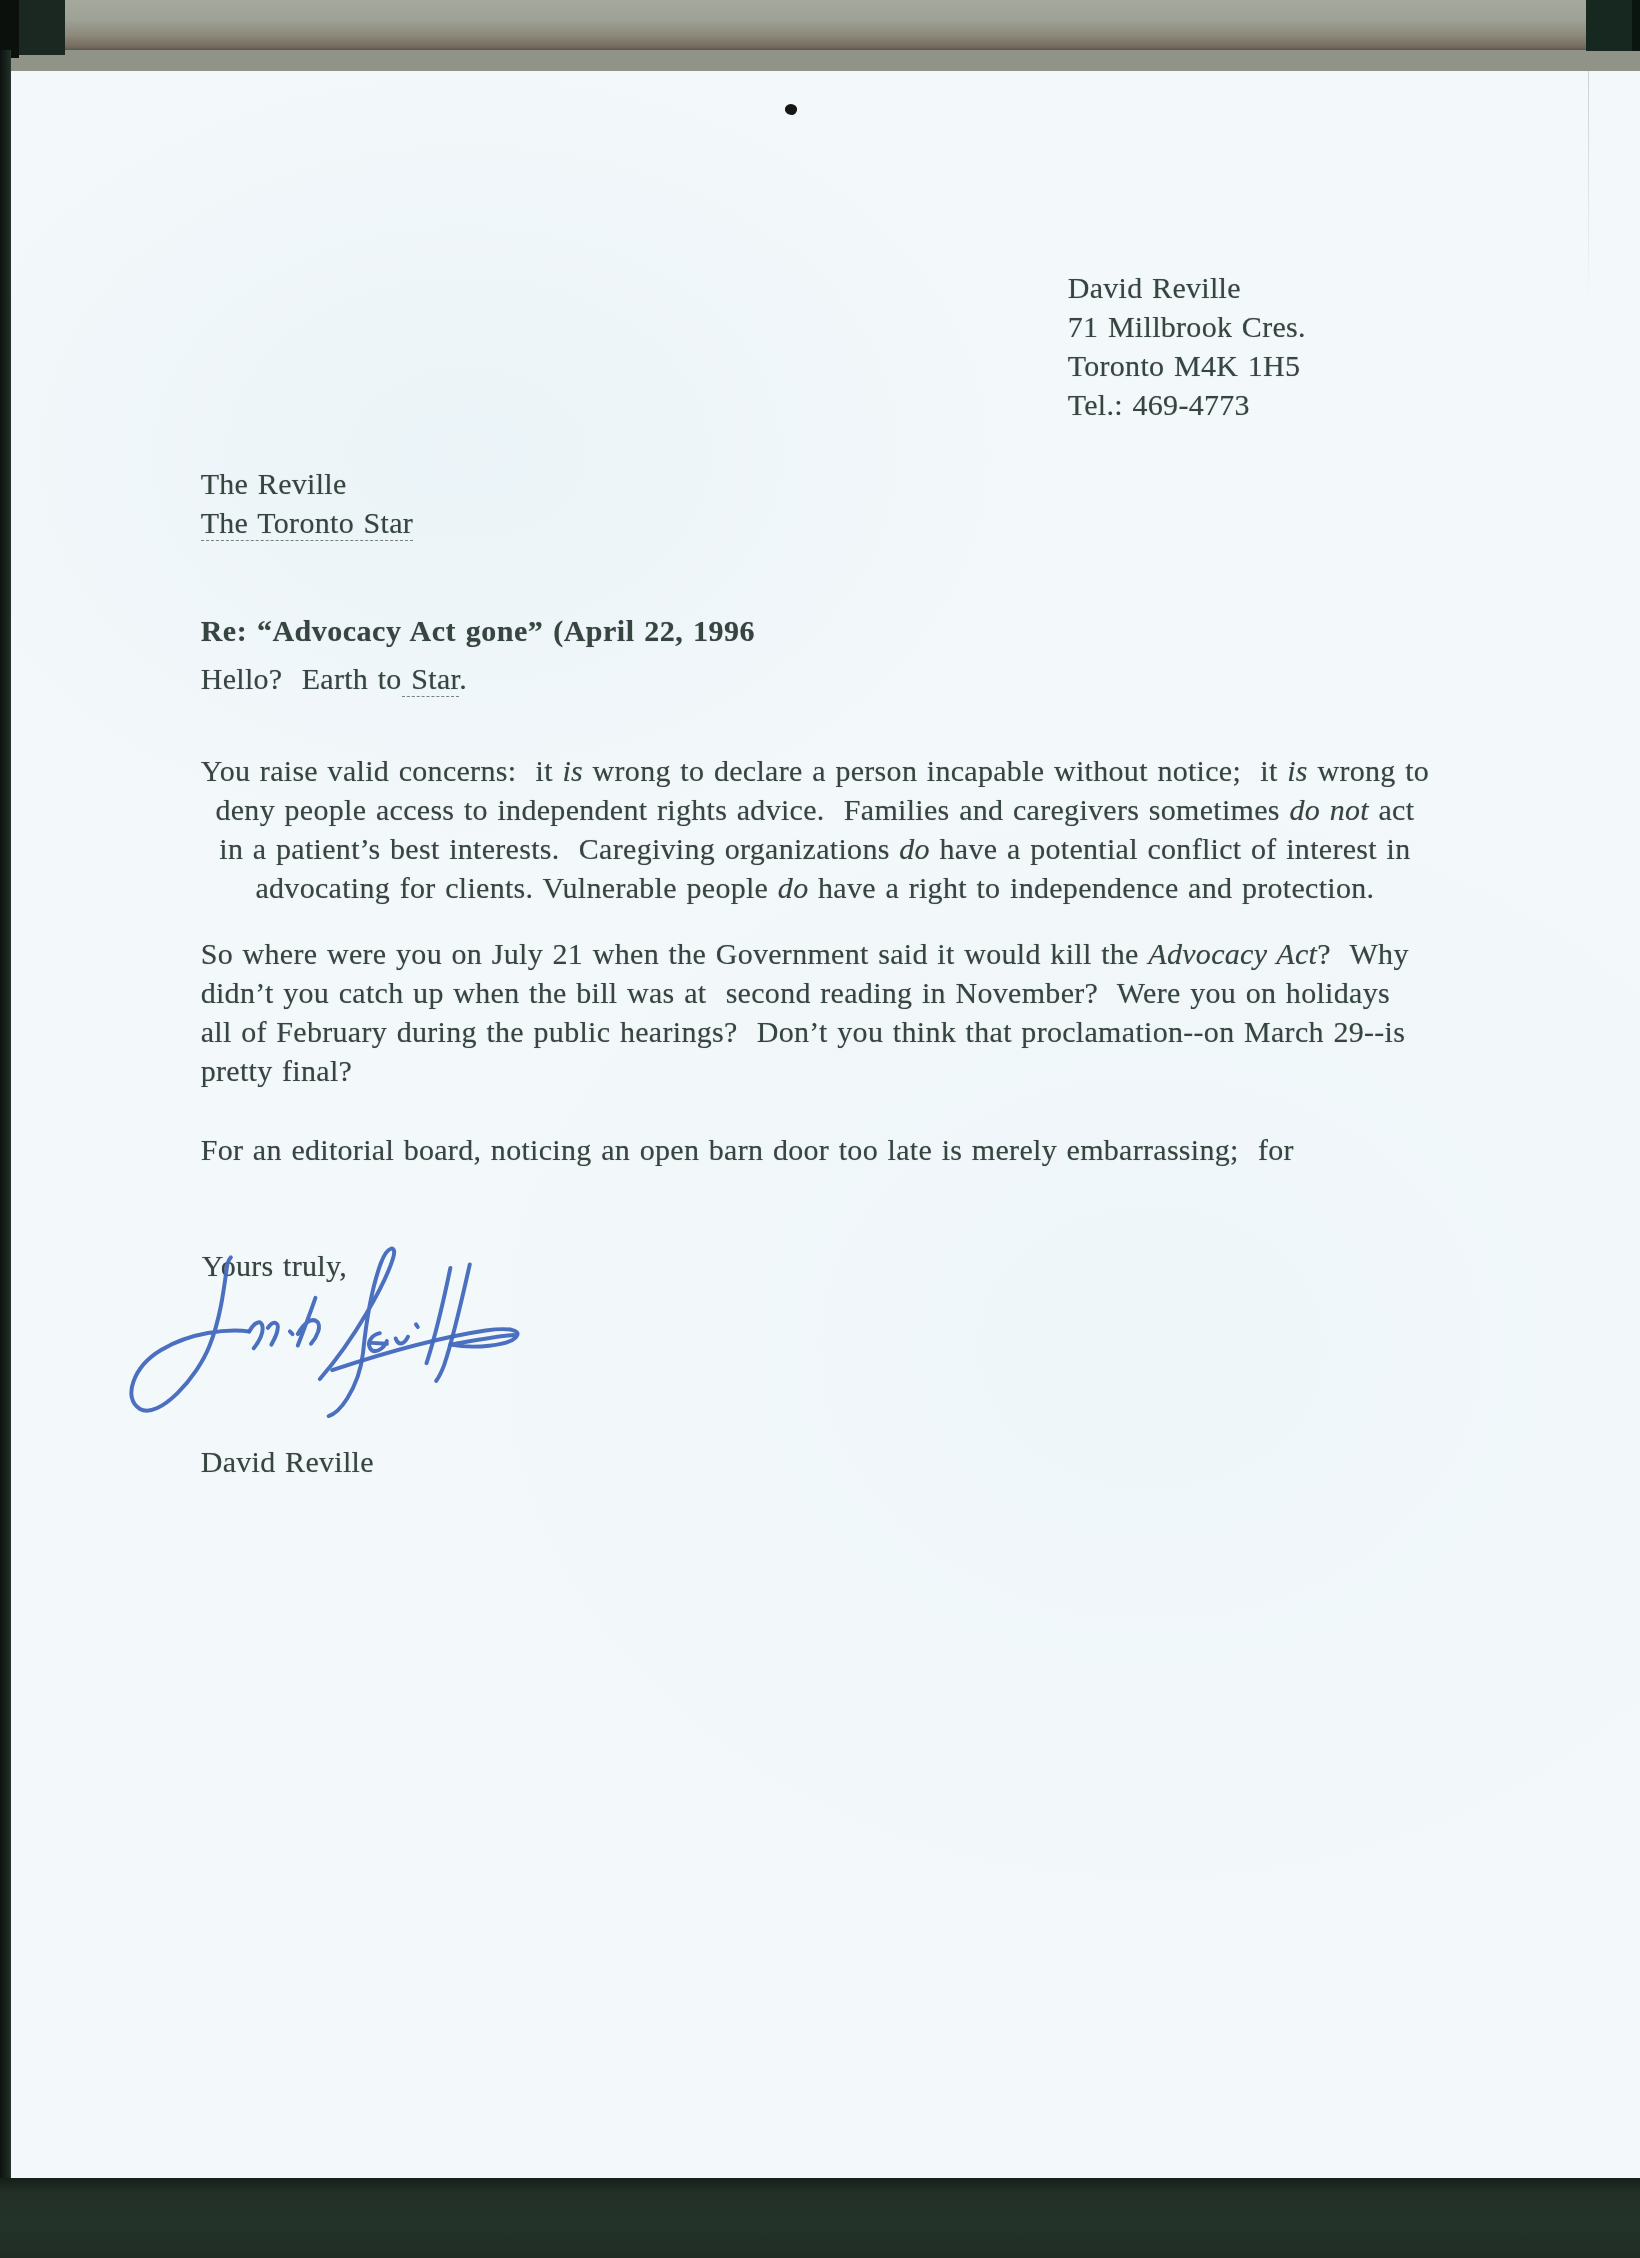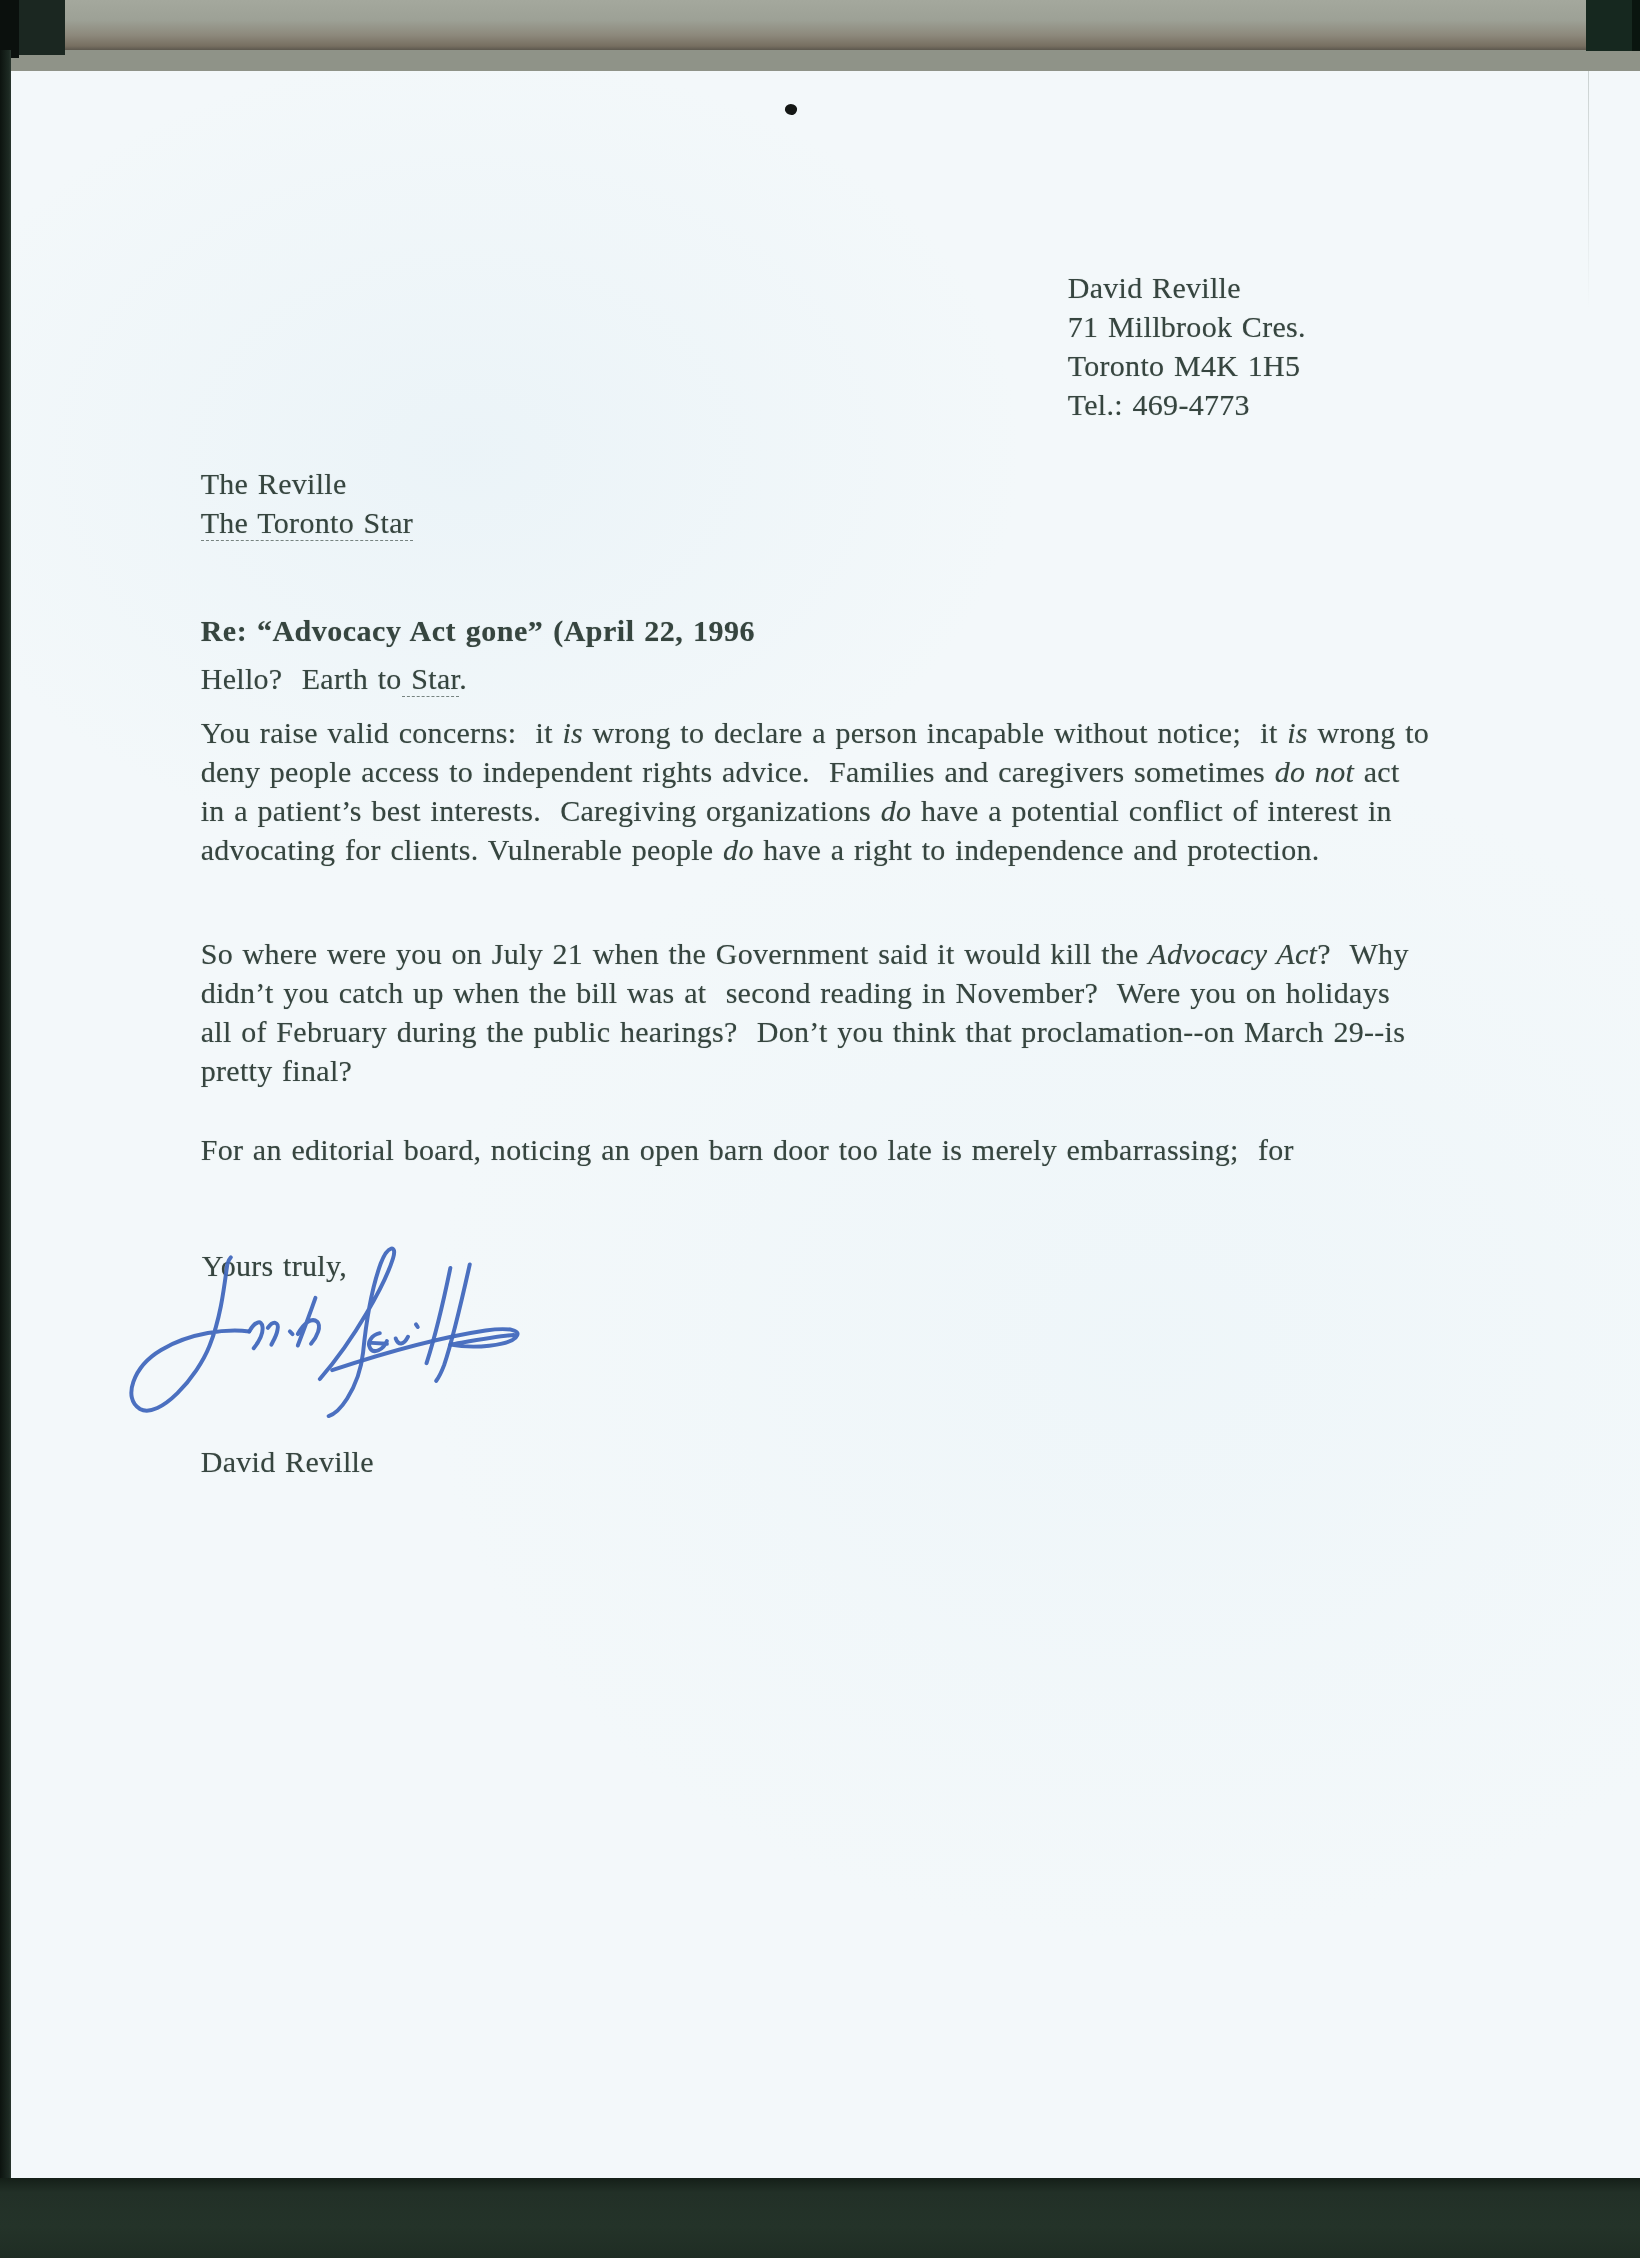--- a/index.html
+++ b/index.html
@@ -52,21 +52,21 @@
   .seg-n{font-style:normal;}
   .seg-i{font-style:italic;}
   .seg-u{
     text-decoration-thickness:1.8px;text-underline-offset:4.4px;
     border-bottom:1.8px dashed rgba(54,69,63,.65);padding-bottom:0.9px;
   }
   .addr{left:1058px;top:197px;}
   .recipient{left:191px;top:393px;}
   .subject{left:191px;top:540px;font-weight:700;letter-spacing:0.5px;}
   .salutation{left:191px;top:588px;}
-  .p1{left:191px;top:642px;}
+  .p1{left:191px;top:680px;text-align:center;}
   .p2{left:191px;top:863px;}
   .p3{left:191px;top:1059px;}
   .closing{left:192px;top:1175px;}
   .signer{left:191px;top:1371px;}
   
   .sig{position:absolute;left:105px;top:1174px;width:415px;height:194px;}
   .sig path{fill:none;stroke:#4168bd;stroke-width:4.5;stroke-linecap:round;stroke-linejoin:round;opacity:.95;}
 </style>
 </head>
 <body>

